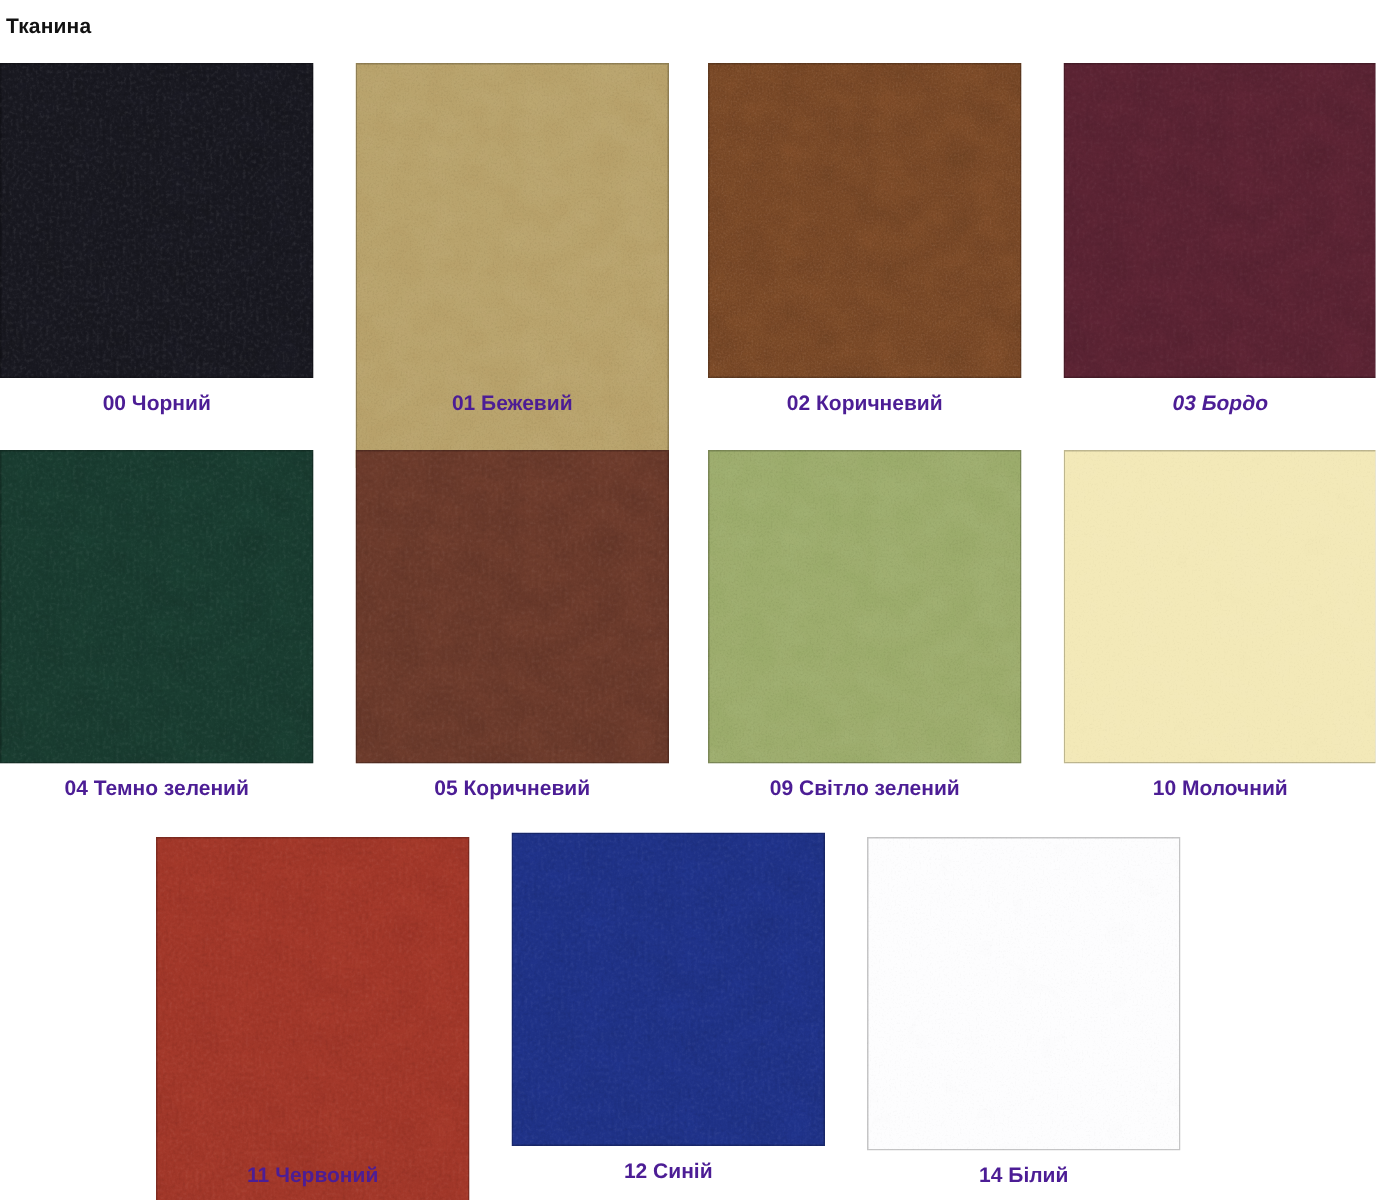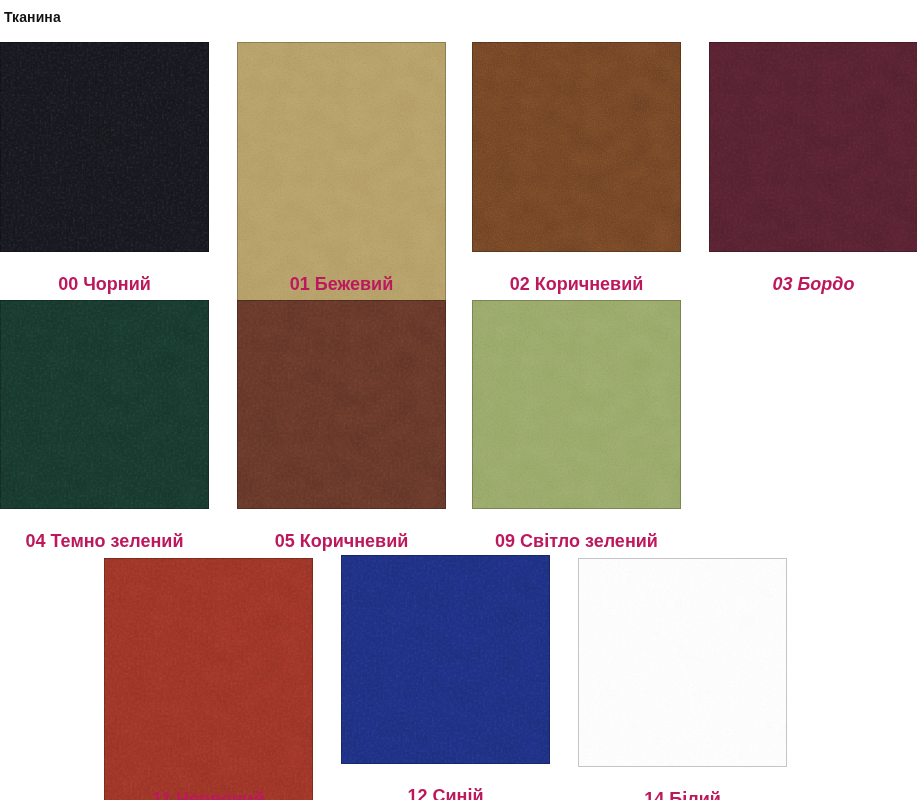--- a/index.html
+++ b/index.html
@@ -11,22 +11,22 @@
          font-weight:bold;color:#121212;white-space:nowrap;letter-spacing:.1px;}
   .grid{position:absolute;left:0;top:0;width:917px;height:800px;}
   .cell{position:absolute;}
   .swatch{position:absolute;left:0;top:0;width:100%;height:100%;overflow:hidden;}
   .swatch .base{position:absolute;left:0;top:0;width:100%;height:100%;}
   .swatch .tex{position:absolute;left:0;top:0;width:100%;height:100%;display:block;
                mix-blend-mode:overlay;}
   .swatch .grain-dark,.swatch .grain-light{mix-blend-mode:normal;}
   .edge{position:absolute;left:0;top:0;width:100%;height:100%;pointer-events:none;
         box-shadow:inset 0 0 0 1px rgba(0,0,0,.22);}
-  .label{position:absolute;left:0;width:100%;text-align:center;color:#be185d;
-         font-size:18px;line-height:13px;font-weight:bold;white-space:nowrap;margin-top:16px;}
+  .label{position:absolute;left:0;width:100%;text-align:center;color:#4c1d95;
+         font-size:14px;line-height:13px;font-weight:bold;white-space:nowrap;}
   #fx-defs{position:absolute;left:0;top:0;width:0;height:0;overflow:hidden;}
 </style>
 </head>
 <body>
 
 <div class="page">
   <div class="title">Тканина</div>
   <div class="grid">
     <div class="cell" style="left: 0px; top: 42px; width: 209px; height: 210px;">
       <div class="swatch">
@@ -132,20 +132,36 @@
         </svg>
         <svg class="tex grain-dark" style="opacity: 0.08;">
           <rect width="100%" height="100%" fill="#fff" filter="url(#fx-fine-dark)"></rect>
         </svg>
         <svg class="tex grain-light" style="opacity: 0.06;">
           <rect width="100%" height="100%" fill="#fff" filter="url(#fx-fine-light)"></rect>
         </svg>
         <div class="edge"></div>
       </div>
       <div class="label" style="top: 219px;">09 Світло зелений</div>
+    </div>
+    <div class="cell" style="left: 709px; top: 300px; width: 209px; height: 209px;">
+      <div class="swatch">
+        <div class="base" style="background: rgb(243, 233, 184);"></div>
+        <svg class="tex" style="opacity: 0.05;">
+          <rect width="100%" height="100%" fill="#fff" filter="url(#fx-mottle)"></rect>
+        </svg>
+        <svg class="tex grain-dark" style="opacity: 0.035;">
+          <rect width="100%" height="100%" fill="#fff" filter="url(#fx-fine-dark)"></rect>
+        </svg>
+        <svg class="tex grain-light" style="opacity: 0.028;">
+          <rect width="100%" height="100%" fill="#fff" filter="url(#fx-fine-light)"></rect>
+        </svg>
+        <div class="edge"></div>
+      </div>
+      <div class="label" style="top: 219px;">10 Молочний</div>
     </div>
     <div class="cell" style="left: 104px; top: 558px; width: 209px; height: 271px;">
       <div class="swatch">
         <div class="base" style="background: rgb(162, 55, 41);"></div>
         <svg class="tex" style="opacity: 0.12;">
           <rect width="100%" height="100%" fill="#fff" filter="url(#fx-mottle)"></rect>
         </svg>
         <svg class="tex grain-dark" style="opacity: 0.09;">
           <rect width="100%" height="100%" fill="#fff" filter="url(#fx-pebble-dark)"></rect>
         </svg>

